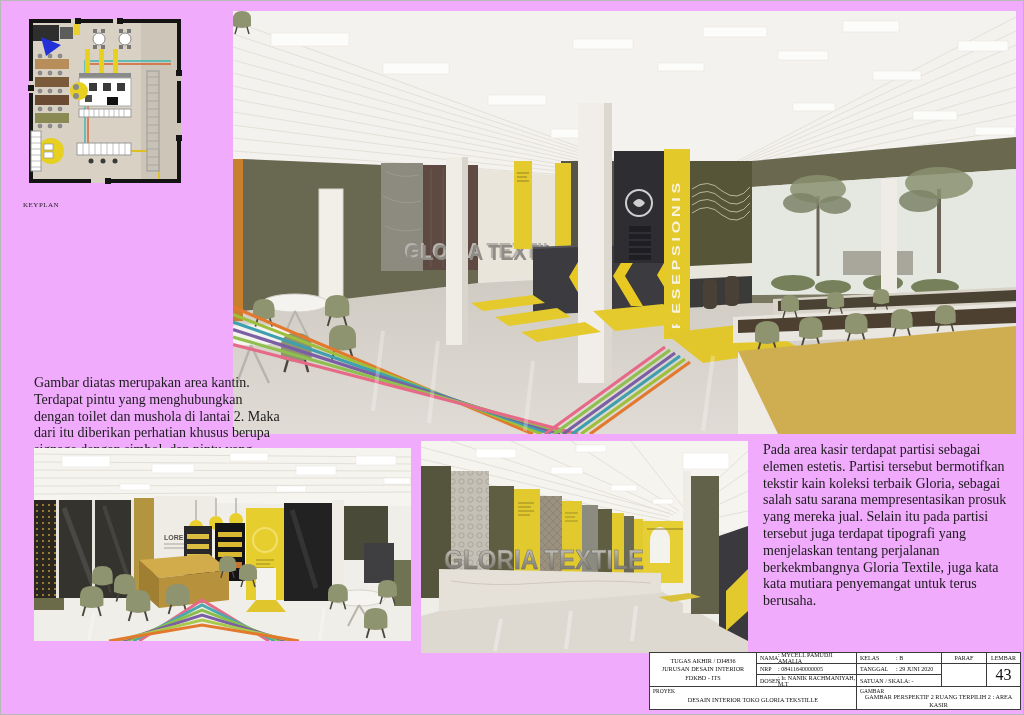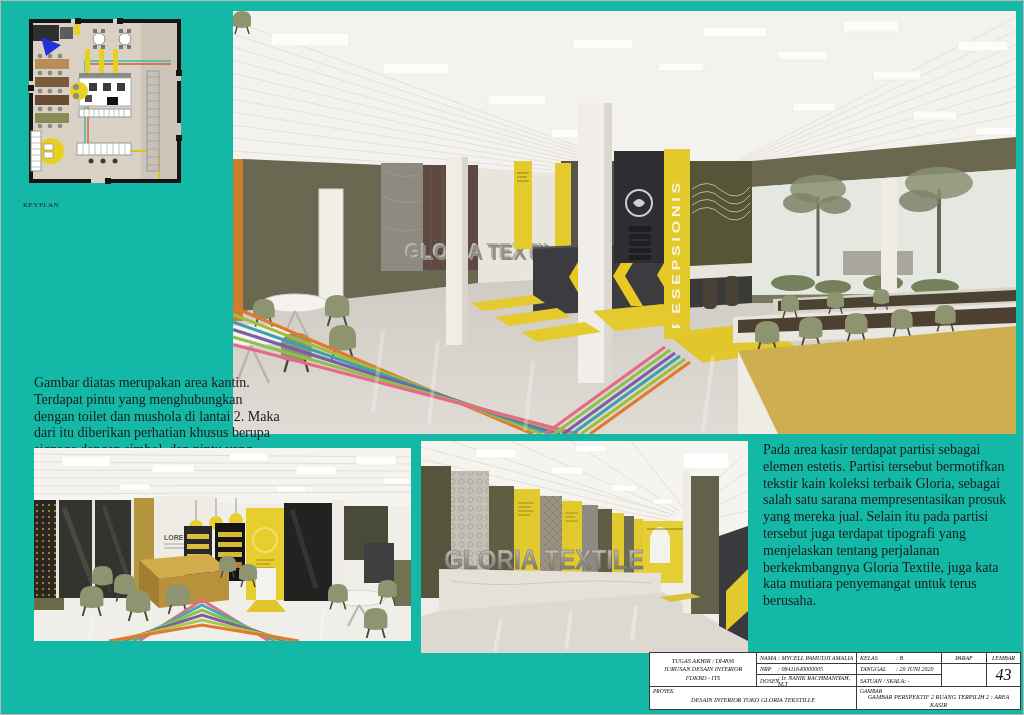--- a/index.html
+++ b/index.html
@@ -1,26 +1,26 @@
 <!DOCTYPE html>
 <html><head>
 <meta charset="utf-8">
 <style>
   html,body{margin:0;padding:0;background:#9a9a9a;}
-  .sheet{position:relative;width:1024px;height:715px;background:#14b8a6;
+  .sheet{position:relative;width:1024px;height:715px;background:#f0abfc;
          border:1px solid #b8b8b8;box-sizing:border-box;overflow:hidden;
          font-family:"Liberation Serif",serif;}
   .abs{position:absolute;}
   .para{font-size:14px;line-height:1.2;color:#1b1b1b;}
   #keyplan-label{font-size:7px;letter-spacing:.5px;color:#222;}
   
   .tb{display:grid;grid-template-columns:107px 100px 85px 45px 1fr;
       grid-template-rows:11px 11px 12px 1fr;border:1.2px solid #3a3a3a;
       box-sizing:border-box;color:#111;background:#fff;}
-  .tb div{box-sizing:border-box;overflow:hidden;font-style:italic;}
+  .tb div{box-sizing:border-box;overflow:hidden;}
   .c-inst{grid-column:1;grid-row:1/4;border-right:1px solid #3a3a3a;border-bottom:1px solid #3a3a3a;
           display:flex;flex-direction:column;justify-content:center;align-items:center;
           font-size:6.2px;line-height:1.3;text-align:center;}
   .rowcell{display:flex;align-items:center;padding-left:3px;font-size:6px;}
   .c-nama,.c-nrp,.c-dosen{grid-column:2;border-right:1px solid #3a3a3a;}
   .c-nama,.c-kelas,.c-paraf,.c-lembar{grid-row:1;border-bottom:1px solid #3a3a3a;}
   .c-nrp,.c-tanggal{grid-row:2;border-bottom:1px solid #3a3a3a;}
   .c-dosen,.c-satuan{grid-row:3;border-bottom:1px solid #3a3a3a;}
   .c-kelas,.c-tanggal,.c-satuan{grid-column:3;border-right:1px solid #3a3a3a;}
   .c-paraf{grid-column:4;border-right:1px solid #3a3a3a;display:flex;justify-content:center;align-items:center;font-size:6px;}

